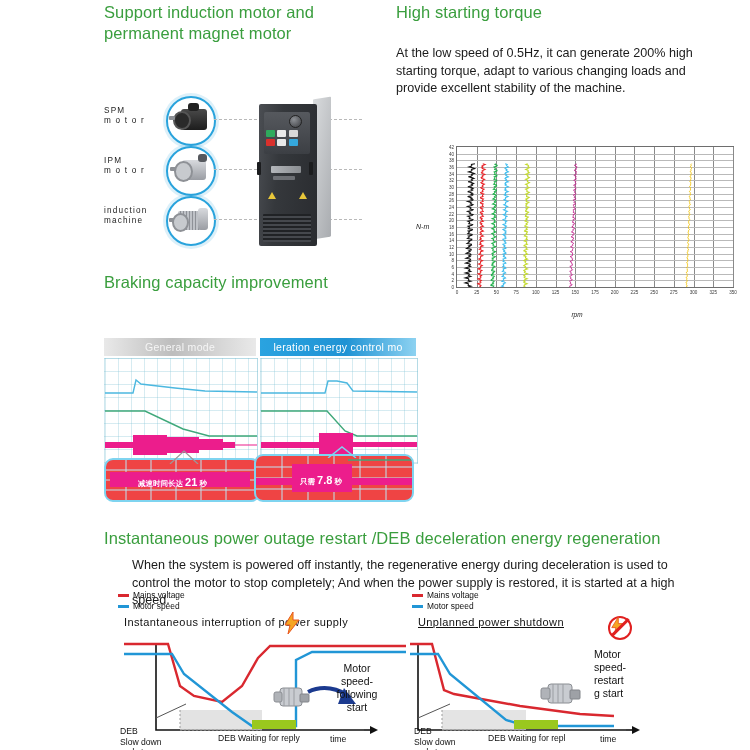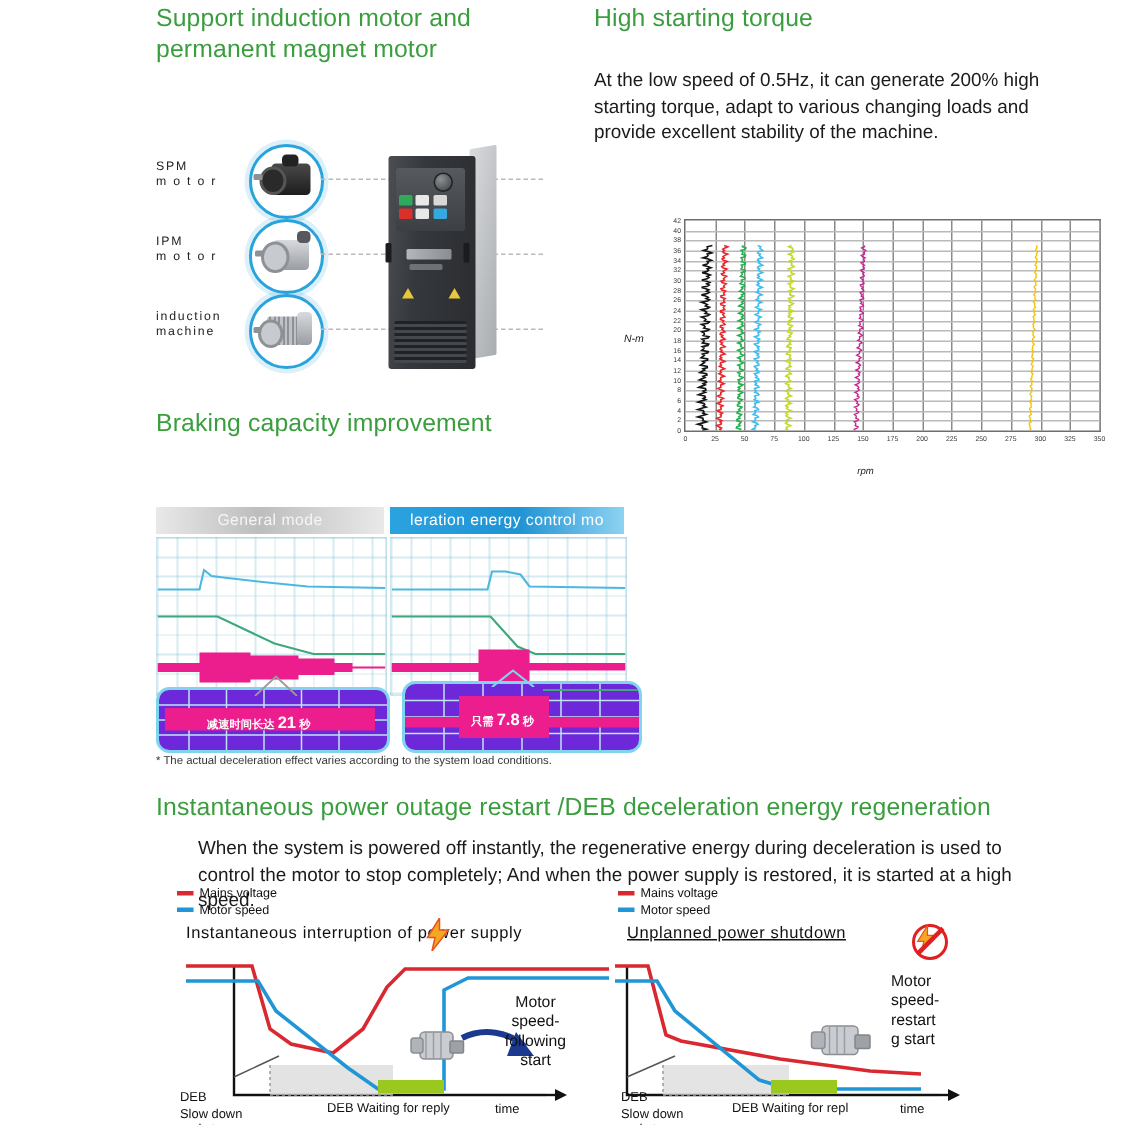--- a/index.html
+++ b/index.html
@@ -93,23 +93,23 @@
   .bk-head.blue{left:156px;width:156px;background:linear-gradient(90deg,#2aa3e0 0%,#1f93d4 55%,#8dd2f1 100%);}
   .bk-panel{position:absolute;top:20px;height:104px;
     background:
       repeating-linear-gradient(0deg,rgba(120,190,210,.30) 0 1px,transparent 1px 13px),
       repeating-linear-gradient(90deg,rgba(120,190,210,.30) 0 1px,transparent 1px 13px),
       #fff;
     border:1px solid rgba(120,190,210,.35);overflow:hidden;}
   .bk-panel.l{left:0;width:152px;}
   .bk-panel.r{left:156px;width:156px;}
   .bk-pink{position:absolute;background:#ec1d8c;}
-  .bk-callout{position:absolute;border:2px solid #7fd4f0;border-radius:9px;background:#6d28d9;overflow:hidden;}
+  .bk-callout{position:absolute;border:2px solid #7fd4f0;border-radius:9px;background:#ef4444;overflow:hidden;}
   .bk-callout.l{left:0;top:120px;width:152px;height:40px;}
-  .bk-callout.r{left:164px;top:116px;width:156px;height:44px;}
+  .bk-callout.r{left:150px;top:116px;width:156px;height:44px;}
   .bk-ctext{position:absolute;font-size:7.5px;color:#fff;font-weight:bold;white-space:nowrap;z-index:4;}
   .bk-big{font-size:11px;}
   #brake-note{position:absolute;left:104px;top:502px;width:420px;font-size:7.6px;color:#333;}
 
   
   #sec-deb{left:104px;top:528px;width:580px;}
   #sec-deb .sub{margin-top:8px;margin-left:28px;}
   .deb-card{position:absolute;top:590px;width:300px;height:158px;}
   .deb-card.left{left:106px;}
   .deb-card.right{left:404px;}
@@ -348,21 +348,20 @@
     </div>
 
     <svg style="position:absolute;left:60px;top:112px;" width="40" height="14" viewBox="0 0 40 14">
       <path d="M6,14 L20,1 L34,14" fill="none" stroke="#9a9a9a" stroke-width="1.2"></path>
     </svg>
     <svg style="position:absolute;left:218px;top:108px;" width="40" height="12" viewBox="0 0 40 12">
       <path d="M6,12 L20,1 L34,12" fill="none" stroke="#7fd4f0" stroke-width="1.4"></path>
     </svg>
   </div>
 
-  <div id="brake-note">* The actual deceleration effect varies according to the system load conditions.</div>
 
   <div class="abs" id="sec-deb">
     <div class="h-green">Instantaneous power outage restart /DEB deceleration energy regeneration</div>
     <div class="body-txt sub">When the system is powered off instantly, the regenerative energy during deceleration is used to control the motor to stop completely; And when the power supply is restored, it is started at a high speed.</div>
   </div>
 
   <div class="deb-card left">
     <div class="legend-row" style="left:12px;top:0;">
       <span class="lg-dash" style="background:#d9282f;"></span><span>Mains voltage</span>
     </div>

